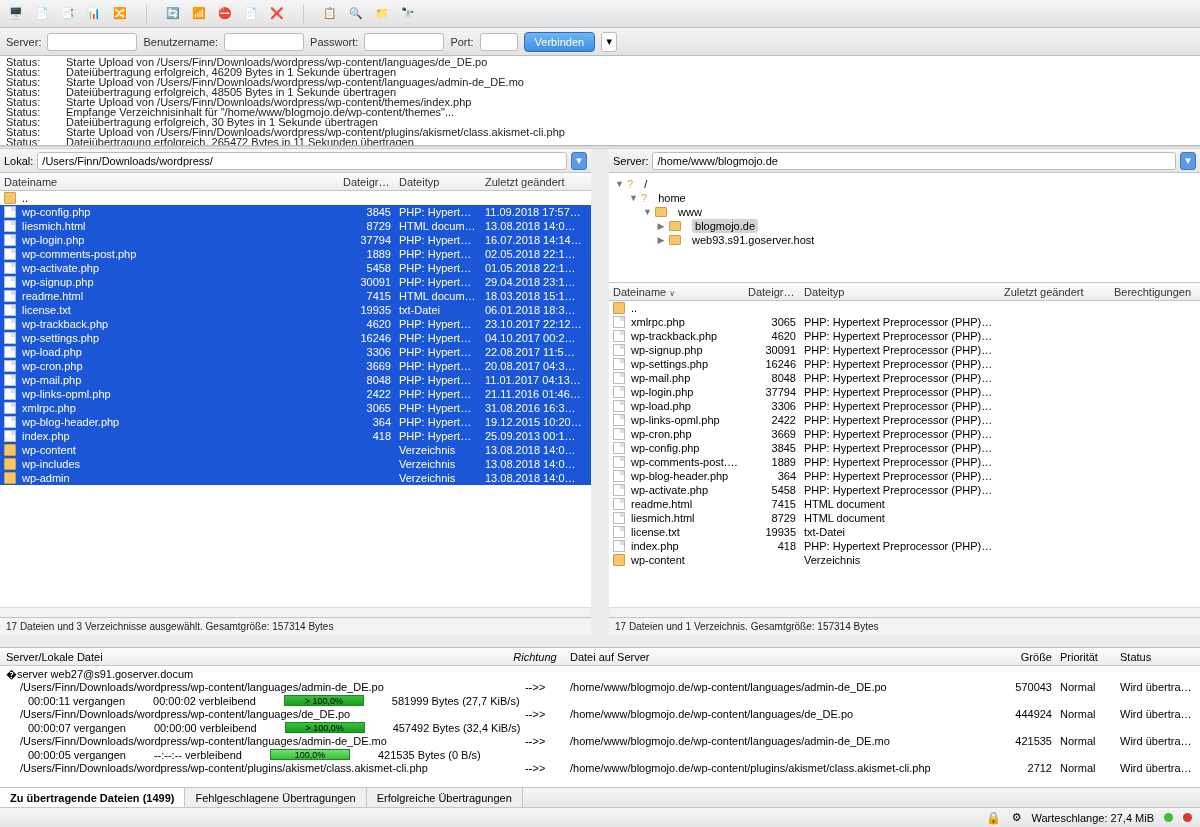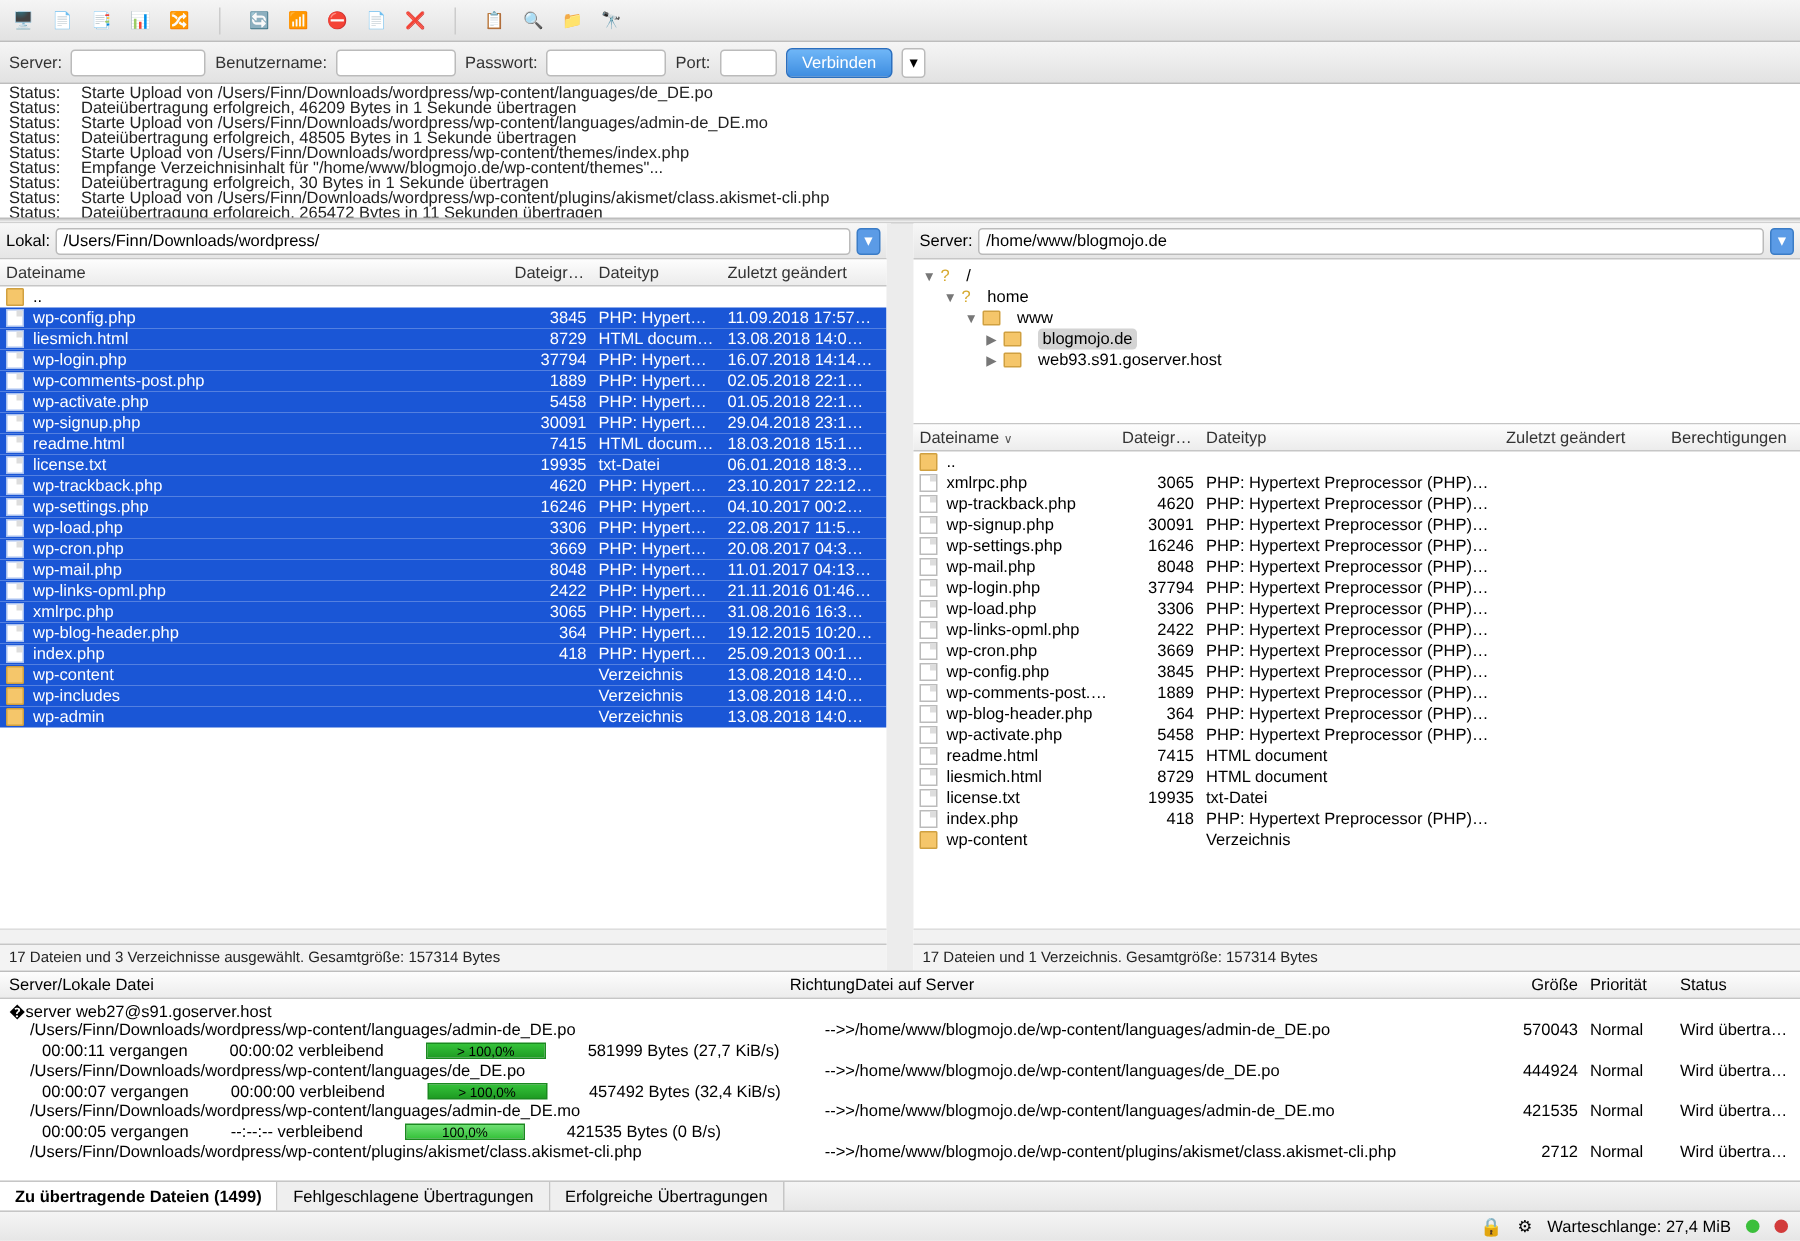--- a/index.html
+++ b/index.html
@@ -11,21 +11,21 @@
   .connection-bar { height: 28px; background: linear-gradient(#f5f5f5,#e2e2e2); border-bottom: 1px solid #bdbdbd; display: flex; align-items: center; padding: 0 6px; gap: 6px; }
   .conn-label { color: #333; }
   .conn-input { border: 1px solid #bbb; height: 18px; background: #fff; border-radius: 3px; padding: 0 4px; }
   .conn-input.server { width: 90px; }
   .conn-input.user { width: 80px; }
   .conn-input.pass { width: 80px; }
   .conn-input.port { width: 38px; }
   .connect-btn { background: linear-gradient(#6fb6f7,#3e8de0); color: #fff; border: 1px solid #2a6fbf; border-radius: 4px; padding: 2px 10px; height: 20px; }
   .connect-dd { width: 16px; height: 20px; border: 1px solid #bbb; border-radius: 3px; background:#fff; display:flex; align-items:center; justify-content:center; }
   .log { height: 90px; background: #fff; border-bottom: 1px solid #bdbdbd; overflow: hidden; padding: 1px 6px; }
-  .log-line { display: flex; gap: 8px; line-height: 10px; font-size: 10px; color: #222; }
+  .log-line { display: flex; gap: 20px; line-height: 10px; font-size: 10px; color: #222; }
   .log-line .k { width: 40px; }
   .splitter { height: 3px; background:#ececec; border-top:1px solid #d0d0d0; border-bottom:1px solid #d0d0d0; }
   .main { flex: 1; display: flex; min-height: 0; gap: 15px; }
   .pane { flex: 1; min-width: 0; display: flex; flex-direction: column; background:#fff; }
   .pane.left { border-right: 3px solid #ececec; }
   .path-bar { height: 24px; background: linear-gradient(#f7f7f7,#e6e6e6); border-bottom: 1px solid #c6c6c6; display: flex; align-items: center; padding: 0 4px; gap: 4px; }
   .path-bar input { flex: 1; border: 1px solid #bbb; height: 18px; border-radius: 3px; padding: 0 4px; background:#fff; }
   .path-dd { width: 16px; height: 18px; background:#5b9be6; border:1px solid #3b7cc6; border-radius:3px; display:flex; align-items:center; justify-content:center; color:#fff; }
   .tree { height: 110px; border-bottom: 1px solid #c6c6c6; padding: 4px 6px; overflow: auto; }
   .tree-row { display: flex; align-items: center; gap: 4px; line-height: 14px; }
@@ -51,24 +51,24 @@
   .lc-type { width: 86px; }
   .lc-mod  { width: 110px; }
   
   .sc-name { flex: 1; }
   .sc-size { width: 56px; text-align: right; }
   .sc-type { width: 200px; }
   .sc-mod  { width: 110px; }
   .sc-perm { width: 90px; }
   .list-footer-spacer { height: 10px; background: #f2f2f2; border-top:1px solid #ddd; }
   .summary { height: 18px; background: #f3f3f3; border-top: 1px solid #c6c6c6; padding: 2px 6px; color: #222; font-size: 10px; display:flex; align-items:center; }
-  .queue { height: 140px; display:flex; flex-direction:column; background:#fff; border-top:1px solid #bdbdbd; }
+  .queue { height: 140px; display:flex; flex-direction:column; background:#fff; border-top:1px solid #bdbdbd;margin-top:12px; }
   .queue-header { height: 18px; background: linear-gradient(#fdfdfd,#ececec); border-bottom: 1px solid #c6c6c6; display: flex; align-items: center; font-size:10px; }
   .qcol-file { flex: 1; padding-left: 6px; }
-  .qcol-dir  { width: 70px; text-align:right; }
+  .qcol-dir  { width: 70px; text-align:center;font-style:italic; }
   .qcol-remote { width: 430px; }
   .qcol-size { width: 60px; text-align:right; padding-right:8px; }
   .qcol-prio { width: 60px; }
   .qcol-stat { width: 80px; }
   .queue-rows { flex:1; overflow:auto; }
   .q-row { display:flex; align-items:center; height:14px; font-size:10px; }
   .q-row .qcol-file, .q-row .qcol-remote { overflow:hidden; white-space:nowrap; text-overflow:ellipsis; }
   .q-prog-row { display:flex; align-items:center; height:13px; font-size:10px; padding-left: 28px; gap: 28px; }
   .q-prog-bar { width: 80px; height: 11px; background: linear-gradient(#35c23a,#1e9c23); color: #000; font-size:9px; text-align:center; line-height:11px; border:1px solid #1b8a20; }
   .q-prog-bar.light { background: linear-gradient(#6fe074,#35c23a); }
@@ -514,21 +514,21 @@
   <div class="queue-header">
     <div class="qcol-file">Server/Lokale Datei</div>
     <div class="qcol-dir">Richtung</div>
     <div class="qcol-remote">Datei auf Server</div>
     <div class="qcol-size">Größe</div>
     <div class="qcol-prio">Priorität</div>
     <div class="qcol-stat">Status</div>
   </div>
   <div class="queue-rows" id="queue-rows">
       <div class="q-row">
-        <div class="qcol-file">�server web27@s91.goserver.host</div>
+        <div class="qcol-file">�server web27@s91.goserver.docum</div>
       </div>
       <div class="q-row">
         <div class="qcol-file" style="padding-left:20px">/Users/Finn/Downloads/wordpress/wp-content/languages/admin-de_DE.po</div>
         <div class="qcol-dir">--&gt;&gt;</div>
         <div class="qcol-remote">/home/www/blogmojo.de/wp-content/languages/admin-de_DE.po</div>
         <div class="qcol-size">570043</div>
         <div class="qcol-prio">Normal</div>
         <div class="qcol-stat">Wird übertra…</div>
       </div>
       <div class="q-prog-row">

